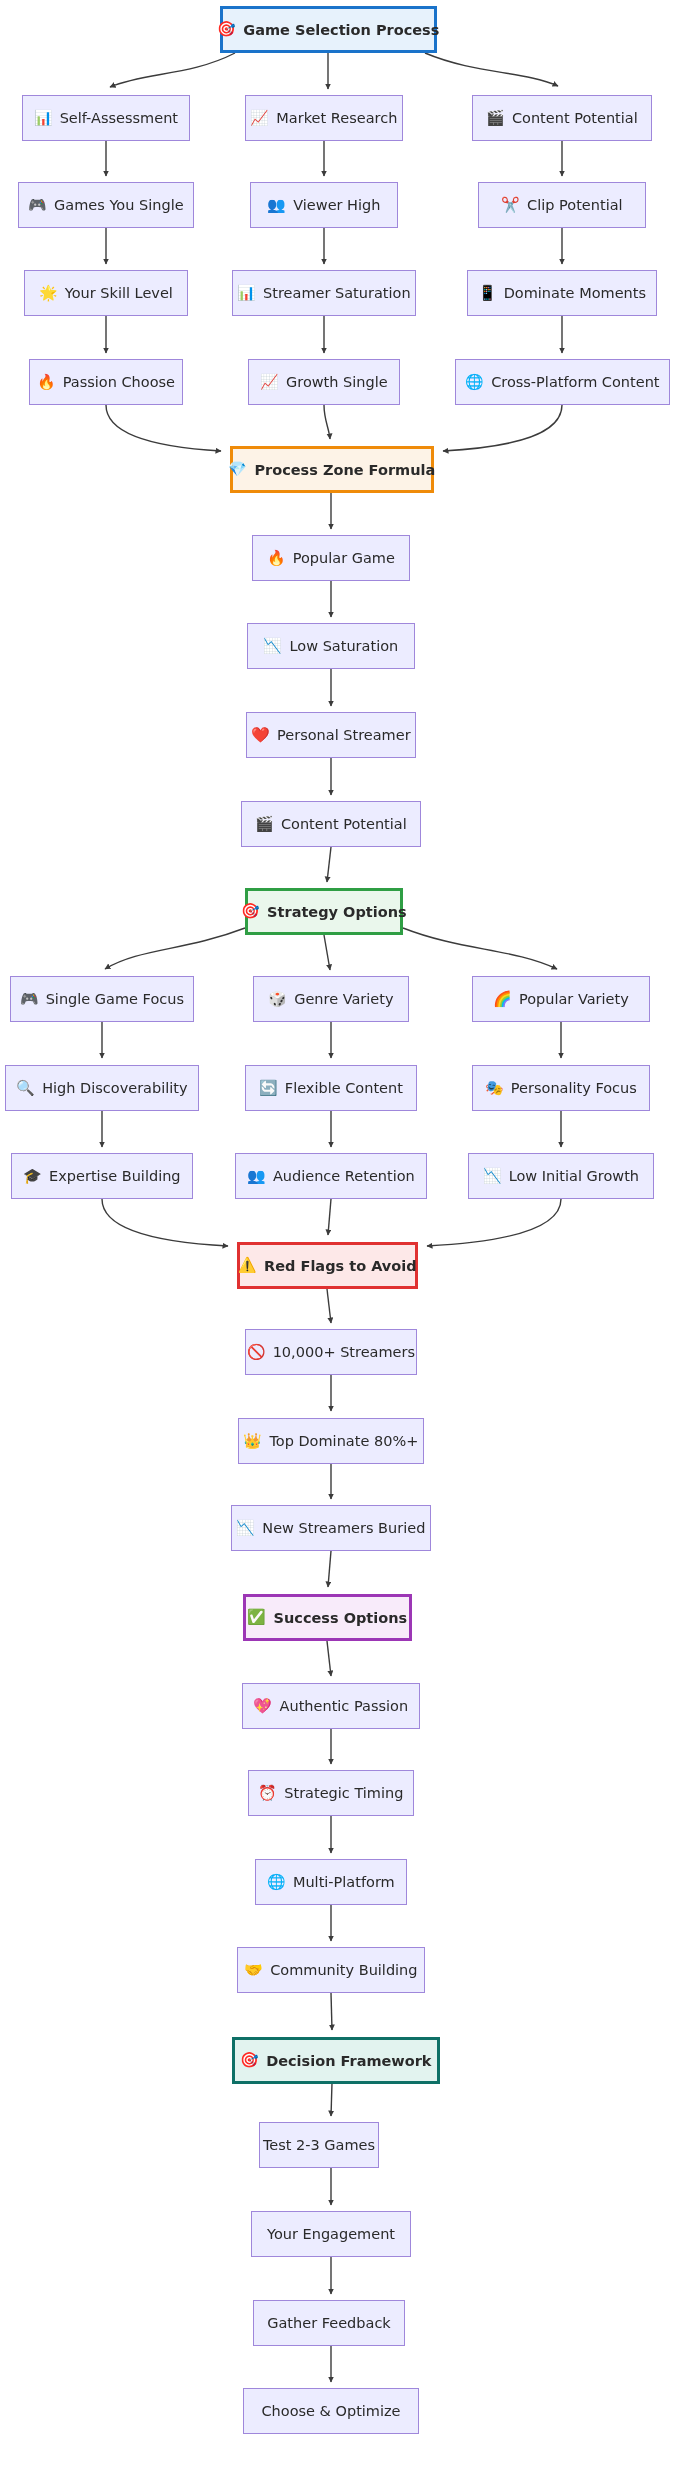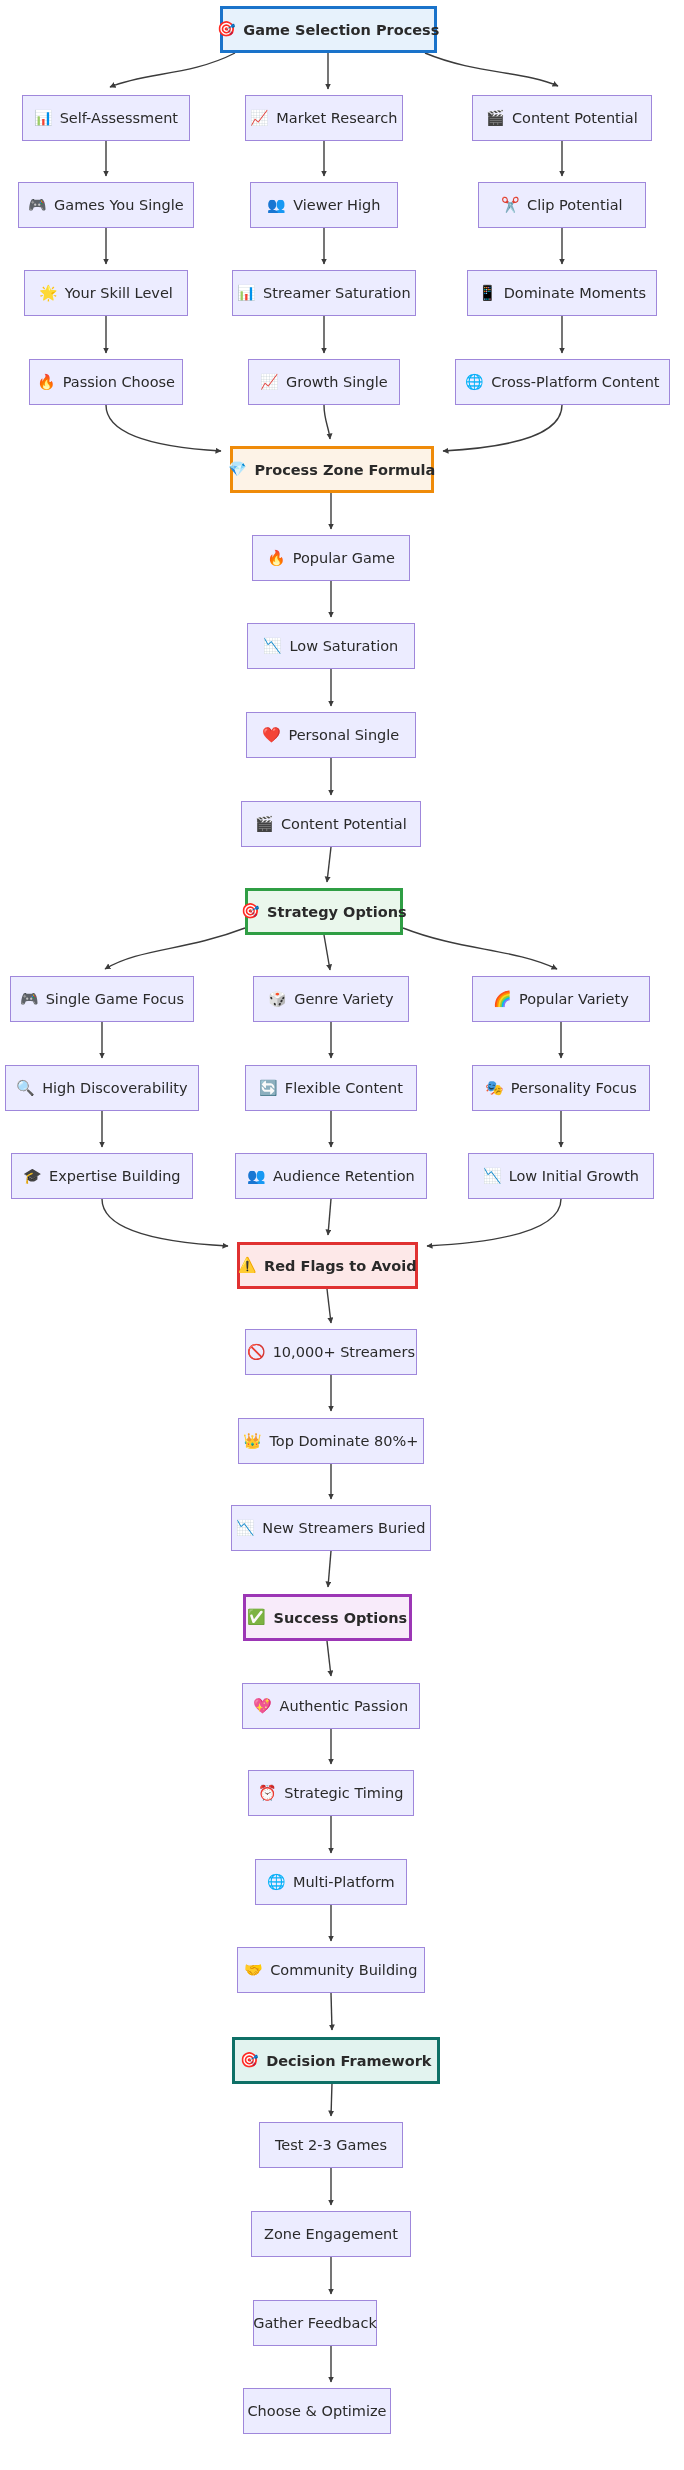--- a/index.html
+++ b/index.html
@@ -144,21 +144,21 @@
   <div class="node" style="left:252px;top:535px;width:158px">
       <span class="ic">🔥</span>
       <span>Popular Game</span>
     </div>
   <div class="node" style="left:247px;top:623px;width:168px">
       <span class="ic">📉</span>
       <span>Low Saturation</span>
     </div>
   <div class="node" style="left:246px;top:712px;width:170px">
       <span class="ic">❤️</span>
-      <span>Personal Single</span>
+      <span>Personal Streamer</span>
     </div>
   <div class="node" style="left:241px;top:801px;width:180px">
       <span class="ic">🎬</span>
       <span>Content Potential</span>
     </div>
 
   <div class="node hdr green" style="left:245px;top:888px;width:158px">
       <span class="ic">🎯</span>
       <span>Strategy Options</span>
     </div>
@@ -240,26 +240,26 @@
   <div class="node" style="left:237px;top:1947px;width:188px">
       <span class="ic">🤝</span>
       <span>Community Building</span>
     </div>
 
   <div class="node hdr teal" style="left:232px;top:2037px;width:208px">
       <span class="ic">🎯</span>
       <span>Decision Framework</span>
     </div>
 
-  <div class="node" style="left:259px;top:2122px;width:144px">
+  <div class="node" style="left:259px;top:2122px;width:120px">
       <span>Test 2-3 Games</span>
     </div>
   <div class="node" style="left:251px;top:2211px;width:160px">
-      <span>Zone Engagement</span>
-    </div>
-  <div class="node" style="left:253px;top:2300px;width:124px">
+      <span>Your Engagement</span>
+    </div>
+  <div class="node" style="left:253px;top:2300px;width:152px">
       <span>Gather Feedback</span>
     </div>
-  <div class="node" style="left:243px;top:2388px;width:148px">
+  <div class="node" style="left:243px;top:2388px;width:176px">
       <span>Choose &amp; Optimize</span>
     </div>
 
 </div>
 
 </body></html>

